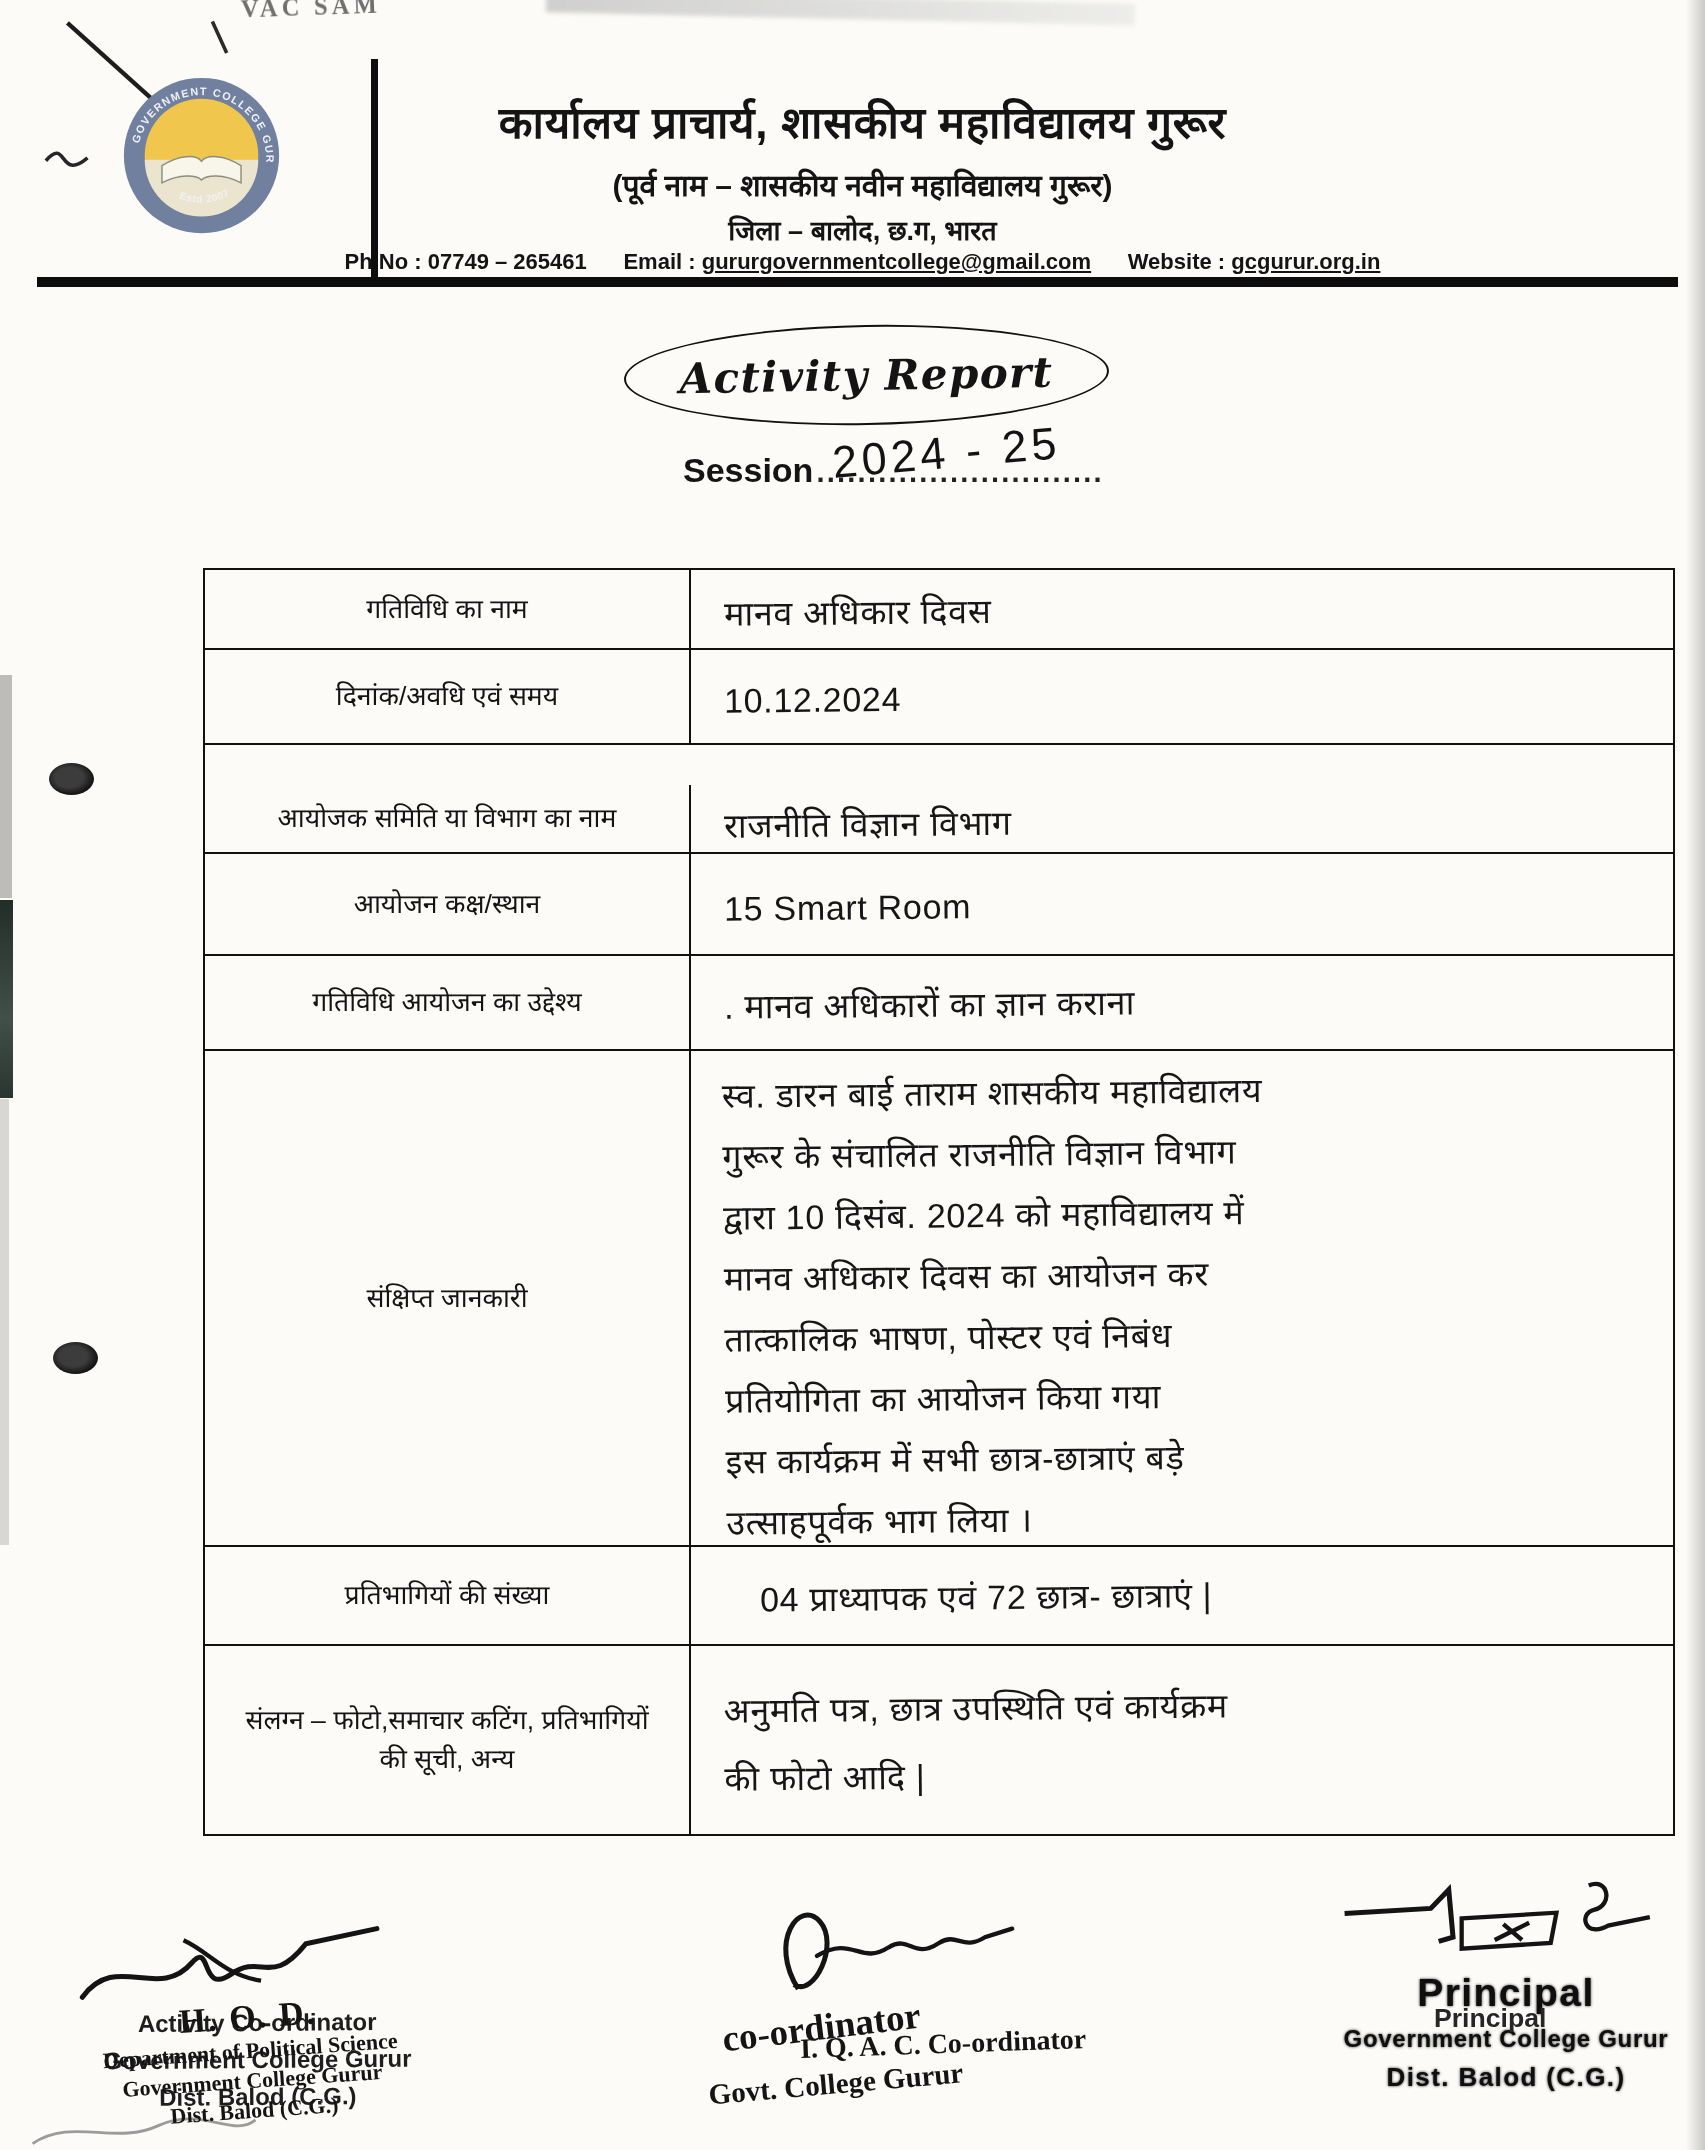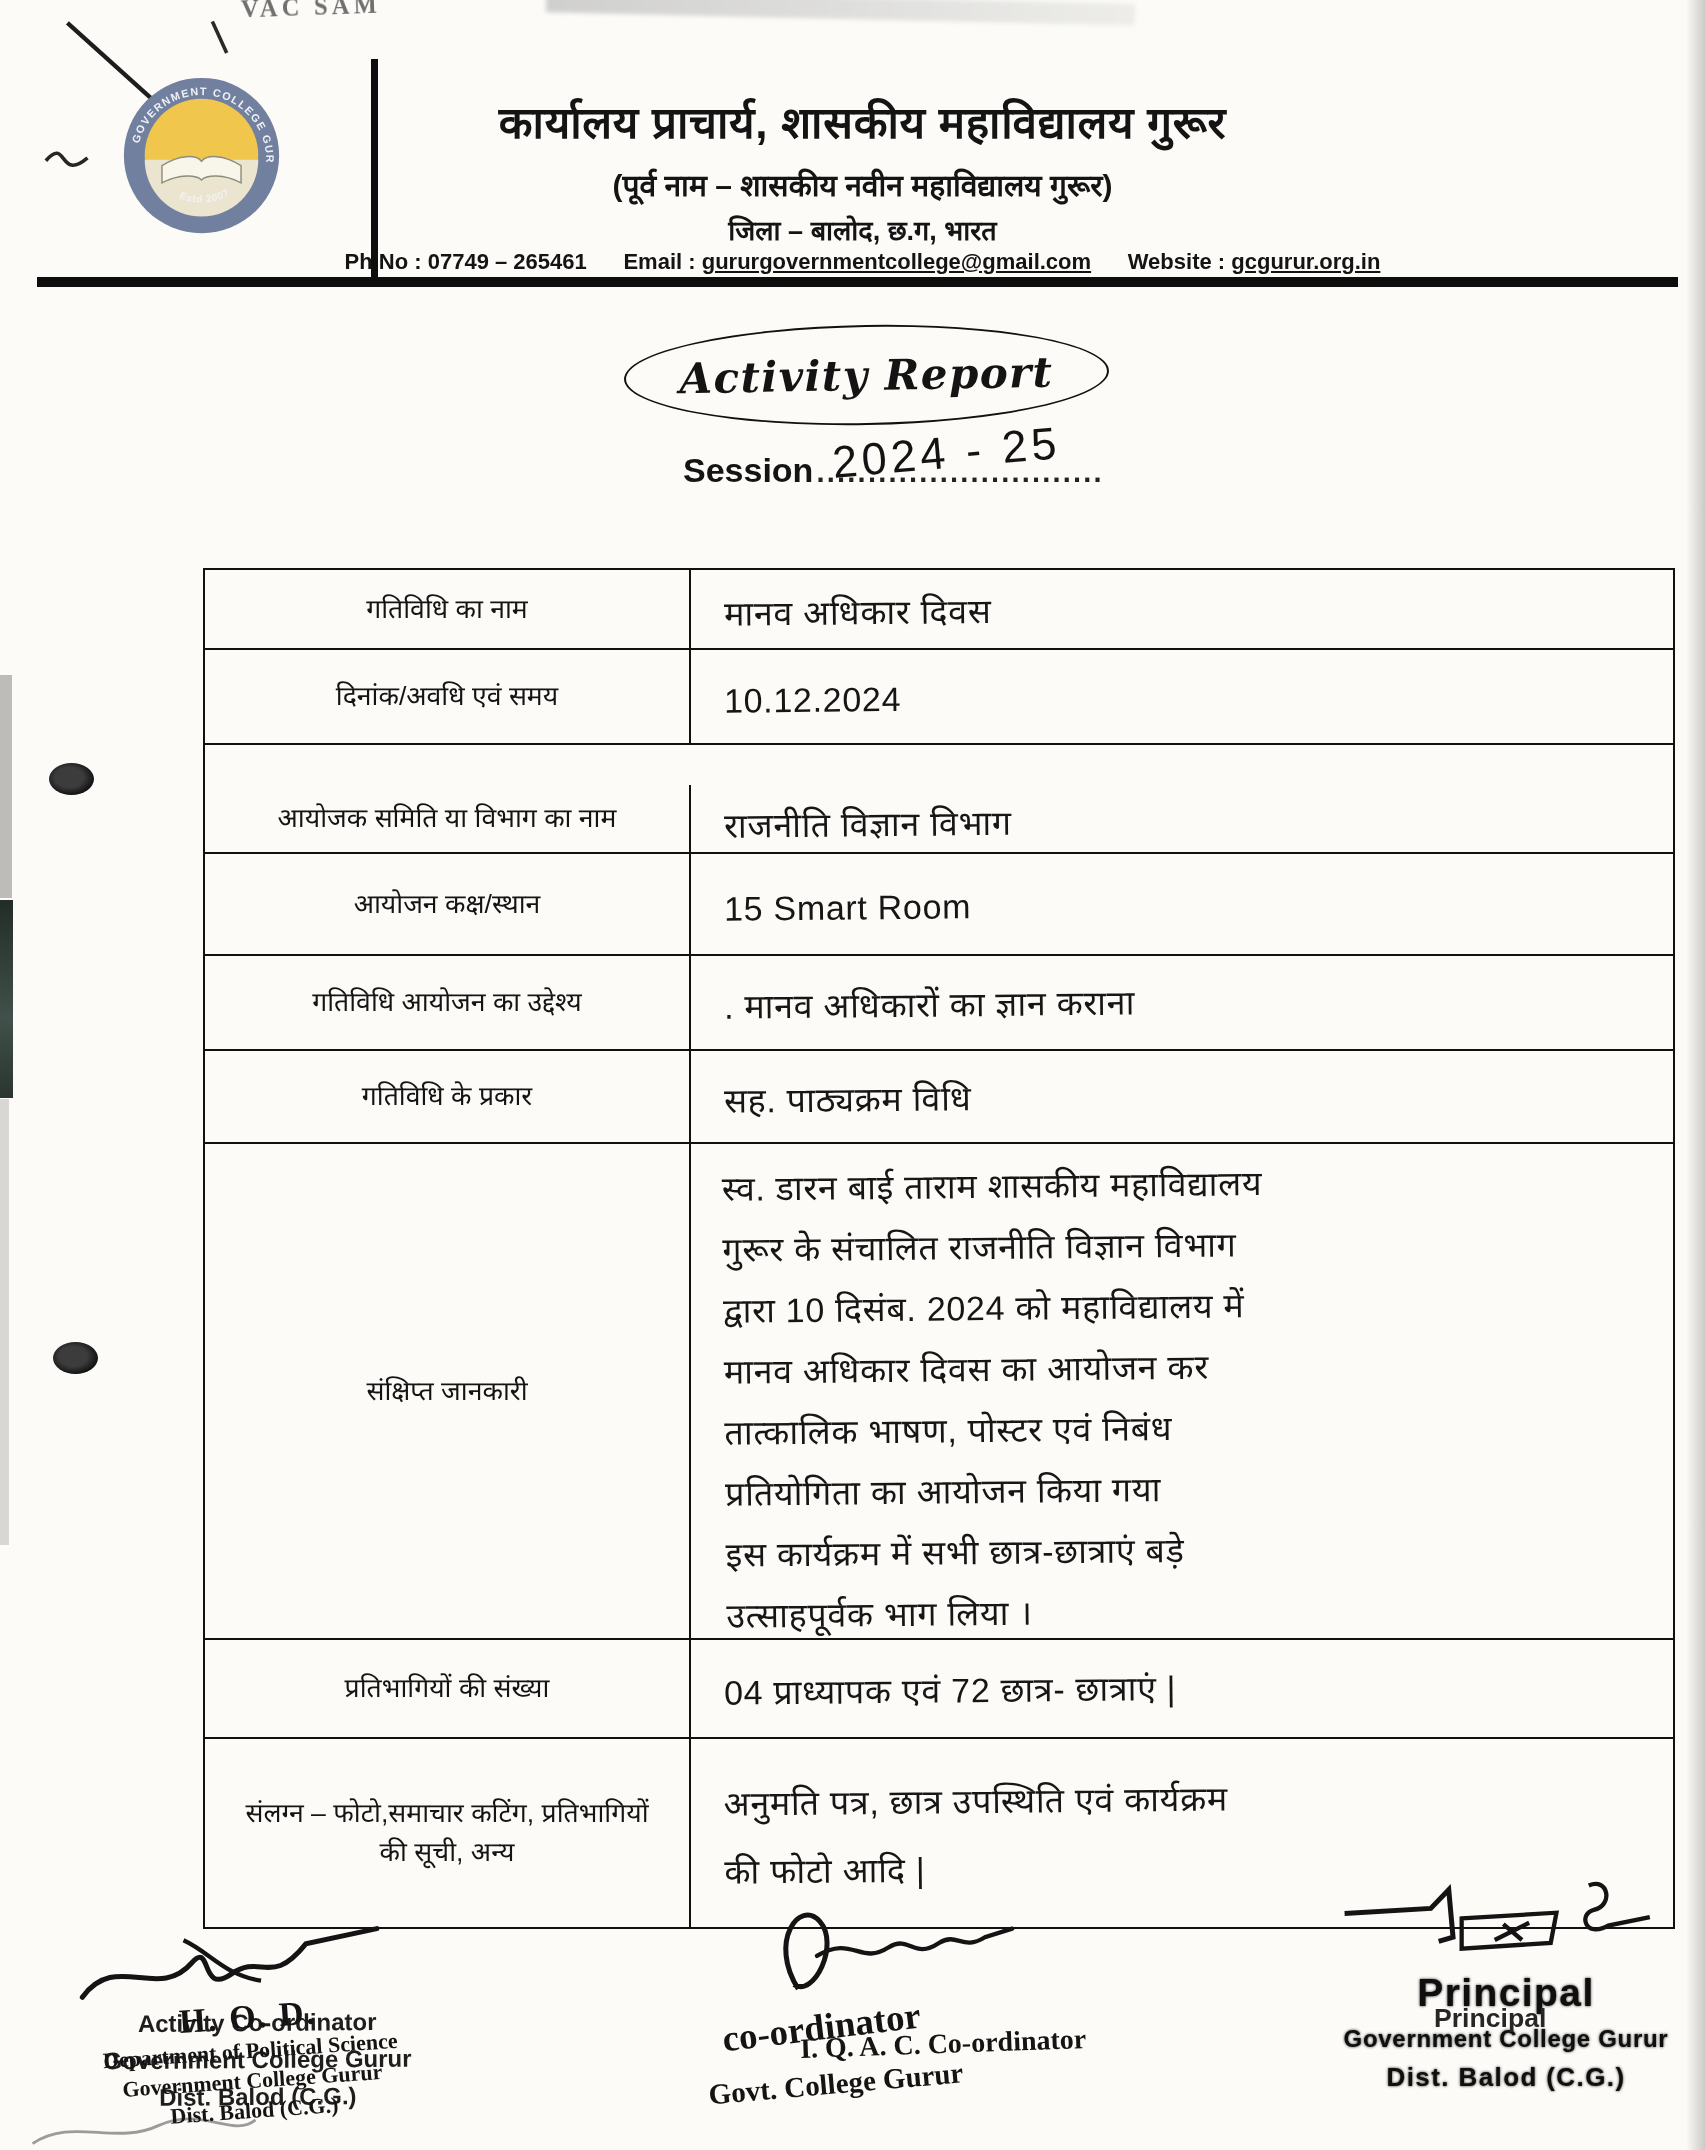--- a/index.html
+++ b/index.html
@@ -49,21 +49,21 @@
   .session-label{font-size:34px;font-weight:700;}
   .session-dots{font-size:29px;font-weight:700;letter-spacing:2.2px;color:#222;}
   .session-hw{position:absolute;left:149px;top:-24.4px;font-size:45px;color:#131313;
     transform:rotate(-5deg);letter-spacing:4.3px;}
   
   .rtable{position:absolute;left:203px;top:568px;width:1472px;border:2.9px solid #111;
     box-sizing:border-box;display:flex;flex-direction:column;background:transparent;}
   .trow{display:flex;box-sizing:border-box;border-bottom:2.2px solid #111;}
   .trow:last-child{border-bottom:none;}
   .r0{height:80px;} .r1{height:95px;} .r2{height:109px;align-items:flex-end;} .r3{height:102px;}
-  .r4{height:95px;} .r5{height:93px;} .r6{height:496px;} .r7{height:99px;} .r8{height:188px;}
+  .r4{height:95px;} .r5{height:93px;} .r6{height:496px;} .r7{height:99px;gap:36px;} .r8{height:188px;}
   .tlabel{width:486px;box-sizing:border-box;border-right:2.2px solid #111;
     display:flex;align-items:center;justify-content:center;text-align:center;
     font-size:26.6px;font-weight:500;padding:14px 34px;line-height:1.45;}
   .tvalue{flex:1;display:flex;flex-direction:column;justify-content:center;
     padding-left:33px;transform:rotate(-0.6deg);}
   .hw-line{font-size:34px;line-height:61px;color:#161616;letter-spacing:0.7px;white-space:nowrap;}
   .r6 .tvalue{justify-content:flex-start;padding-top:10px;}
   .r8 .hw-line{line-height:68px;}
   
   .sig{position:absolute;}
@@ -180,26 +180,20 @@
         <div class="tvalue">
           <div class="hw-line">15 Smart Room</div>
         </div>
       </div>
       <div class="trow r4">
         <div class="tlabel">गतिविधि आयोजन का उद्देश्य</div>
         <div class="tvalue">
           <div class="hw-line">. मानव अधिकारों का ज्ञान कराना</div>
         </div>
       </div>
-      <div class="trow r5">
-        <div class="tlabel">गतिविधि के प्रकार</div>
-        <div class="tvalue">
-          <div class="hw-line">सह. पाठ्यक्रम विधि</div>
-        </div>
-      </div>
       <div class="trow r6">
         <div class="tlabel">संक्षिप्त जानकारी</div>
         <div class="tvalue">
           <div class="hw-line">स्व. डारन बाई ताराम शासकीय महाविद्यालय</div>
           <div class="hw-line">गुरूर के संचालित राजनीति विज्ञान विभाग</div>
           <div class="hw-line">द्वारा 10 दिसंब. 2024 को महाविद्यालय में</div>
           <div class="hw-line">मानव अधिकार दिवस का आयोजन कर</div>
           <div class="hw-line">तात्कालिक भाषण, पोस्टर एवं निबंध</div>
           <div class="hw-line">प्रतियोगिता का आयोजन किया गया</div>
           <div class="hw-line">इस कार्यक्रम में सभी छात्र-छात्राएं बड़े</div>

